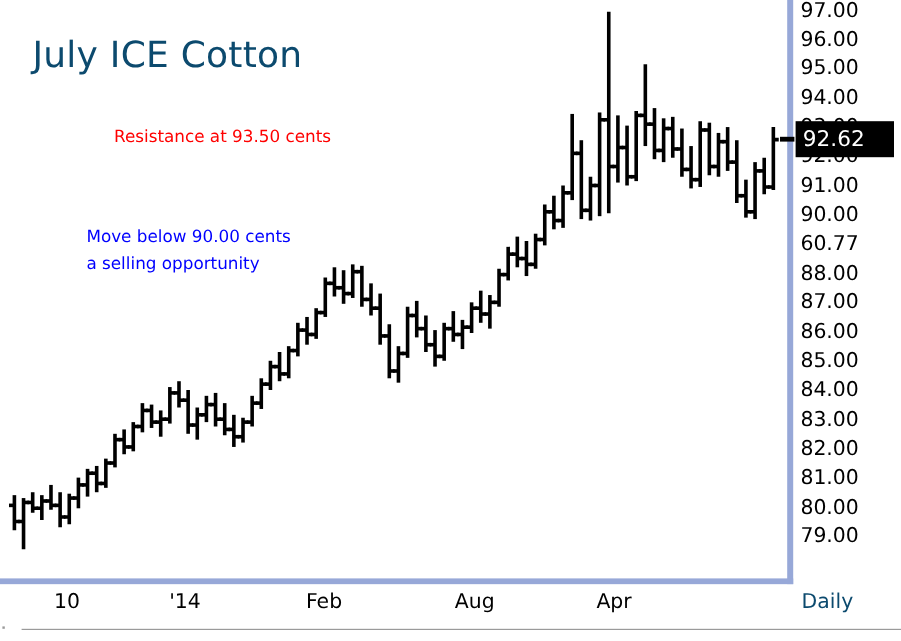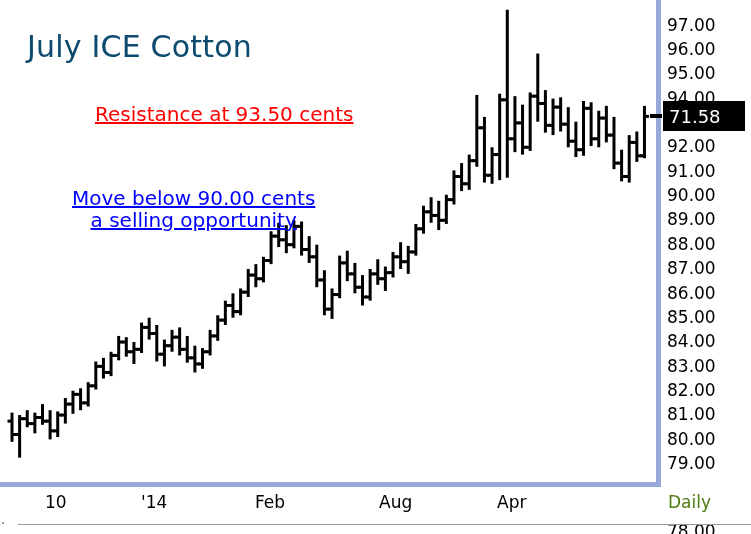--- a/index.html
+++ b/index.html
@@ -18,43 +18,43 @@
 
   
   #frame-right{position:absolute;left:656px;top:0;width:5px;height:487px;background:#97a8d8;}
   #frame-bottom{position:absolute;left:0;top:482px;width:661px;height:5px;background:#97a8d8;}
 
   
   #title{position:absolute;left:27px;top:29px;font-size:30px;color:#0c4a6e;
          font-family:"DejaVu Sans",sans-serif;letter-spacing:.2px;white-space:nowrap;}
 
   
-  .annot{position:absolute;white-space:nowrap;font-size:20px;line-height:22px;
-         font-family:"DejaVu Sans",sans-serif;text-decoration:underline;}
+  .annot{position:absolute;white-space:nowrap;font-size:14px;line-height:22px;
+         font-family:"DejaVu Sans",sans-serif;}
   #annot-red{left:95px;top:103px;color:#ff0000;}
   #annot-blue{left:72px;top:159px;color:#0000ff;text-align:right;margin-top:28px;}
-  #annot-blue .l2{display:block;text-align:center;}
+  #annot-blue .l2{display:block;text-align:left;}
   #annot-green{left:335px;top:363px;color:#005000;}
   #annot-green .l2{display:block;}
 
   
-  #yaxis{position:absolute;left:661px;top:16px;width:90px;height:482px;}
+  #yaxis{position:absolute;left:661px;top:0;width:90px;height:482px;}
   .ytick{position:absolute;left:6px;font-size:17px;color:#000;
          font-family:"DejaVu Sans",sans-serif;white-space:nowrap;}
 
   #last-price{position:absolute;left:663px;width:82px;height:30px;background:#000;
               color:#fff;font-size:18px;font-family:"DejaVu Sans",sans-serif;
               display:flex;align-items:center;padding-left:6px;box-sizing:border-box;}
   #last-price-tickmark{position:absolute;left:650px;width:12px;height:4px;background:#000;}
 
   
   #xaxis{position:absolute;left:0;top:487px;width:751px;height:38px;background:#fff;}
   .xtick{position:absolute;top:5px;font-size:17px;color:#000;
          font-family:"DejaVu Sans",sans-serif;white-space:nowrap;}
-  #interval-label{position:absolute;left:668px;top:5px;font-size:17px;color:#4d7c0f;
+  #interval-label{position:absolute;left:668px;top:5px;font-size:17px;color:#0c4a6e;
                   font-family:"DejaVu Sans",sans-serif;}
 
   #bottom-rule{position:absolute;left:18px;top:524px;width:733px;height:1px;background:#9a9a9a;}
   #bottom-dot{position:absolute;left:2px;top:522px;width:2px;height:2px;background:#9a9a9a;}
 </style>
 </head>
 <body>
 
 <div id="root">
 
@@ -501,35 +501,35 @@
 
   <div id="yaxis">
       <div class="ytick" style="top: -1.26263px;">97.00</div>
       <div class="ytick" style="top: 23.0808px;">96.00</div>
       <div class="ytick" style="top: 47.4242px;">95.00</div>
       <div class="ytick" style="top: 71.7677px;">94.00</div>
       <div class="ytick" style="top: 96.1111px;">93.00</div>
       <div class="ytick" style="top: 120.455px;">92.00</div>
       <div class="ytick" style="top: 144.798px;">91.00</div>
       <div class="ytick" style="top: 169.141px;">90.00</div>
-      <div class="ytick" style="top: 193.485px;">89.00</div>
+      <div class="ytick" style="top: 193.485px;">60.77</div>
       <div class="ytick" style="top: 217.828px;">88.00</div>
       <div class="ytick" style="top: 242.172px;">87.00</div>
       <div class="ytick" style="top: 266.515px;">86.00</div>
       <div class="ytick" style="top: 290.859px;">85.00</div>
       <div class="ytick" style="top: 315.202px;">84.00</div>
       <div class="ytick" style="top: 339.545px;">83.00</div>
       <div class="ytick" style="top: 363.889px;">82.00</div>
       <div class="ytick" style="top: 388.232px;">81.00</div>
       <div class="ytick" style="top: 412.576px;">80.00</div>
       <div class="ytick" style="top: 436.919px;">79.00</div>
       <div class="ytick" style="top: 461.263px; margin-top: 44px;">78.00</div>
     </div>
   <div id="last-price-tickmark" style="top: 114.362px;"></div>
-  <div id="last-price" style="top: 101.362px;">71.58</div>
+  <div id="last-price" style="top: 101.362px;">92.62</div>
 
   <div id="xaxis">
     <div id="interval-label">Daily</div>
   <div class="xtick" style="left: 45px;">10</div>
       <div class="xtick" style="left: 141px;">'14</div>
       <div class="xtick" style="left: 255px;">Feb</div>
       <div class="xtick" style="left: 379px;">Aug</div>
       <div class="xtick" style="left: 497px;">Apr</div>
     </div>
 

